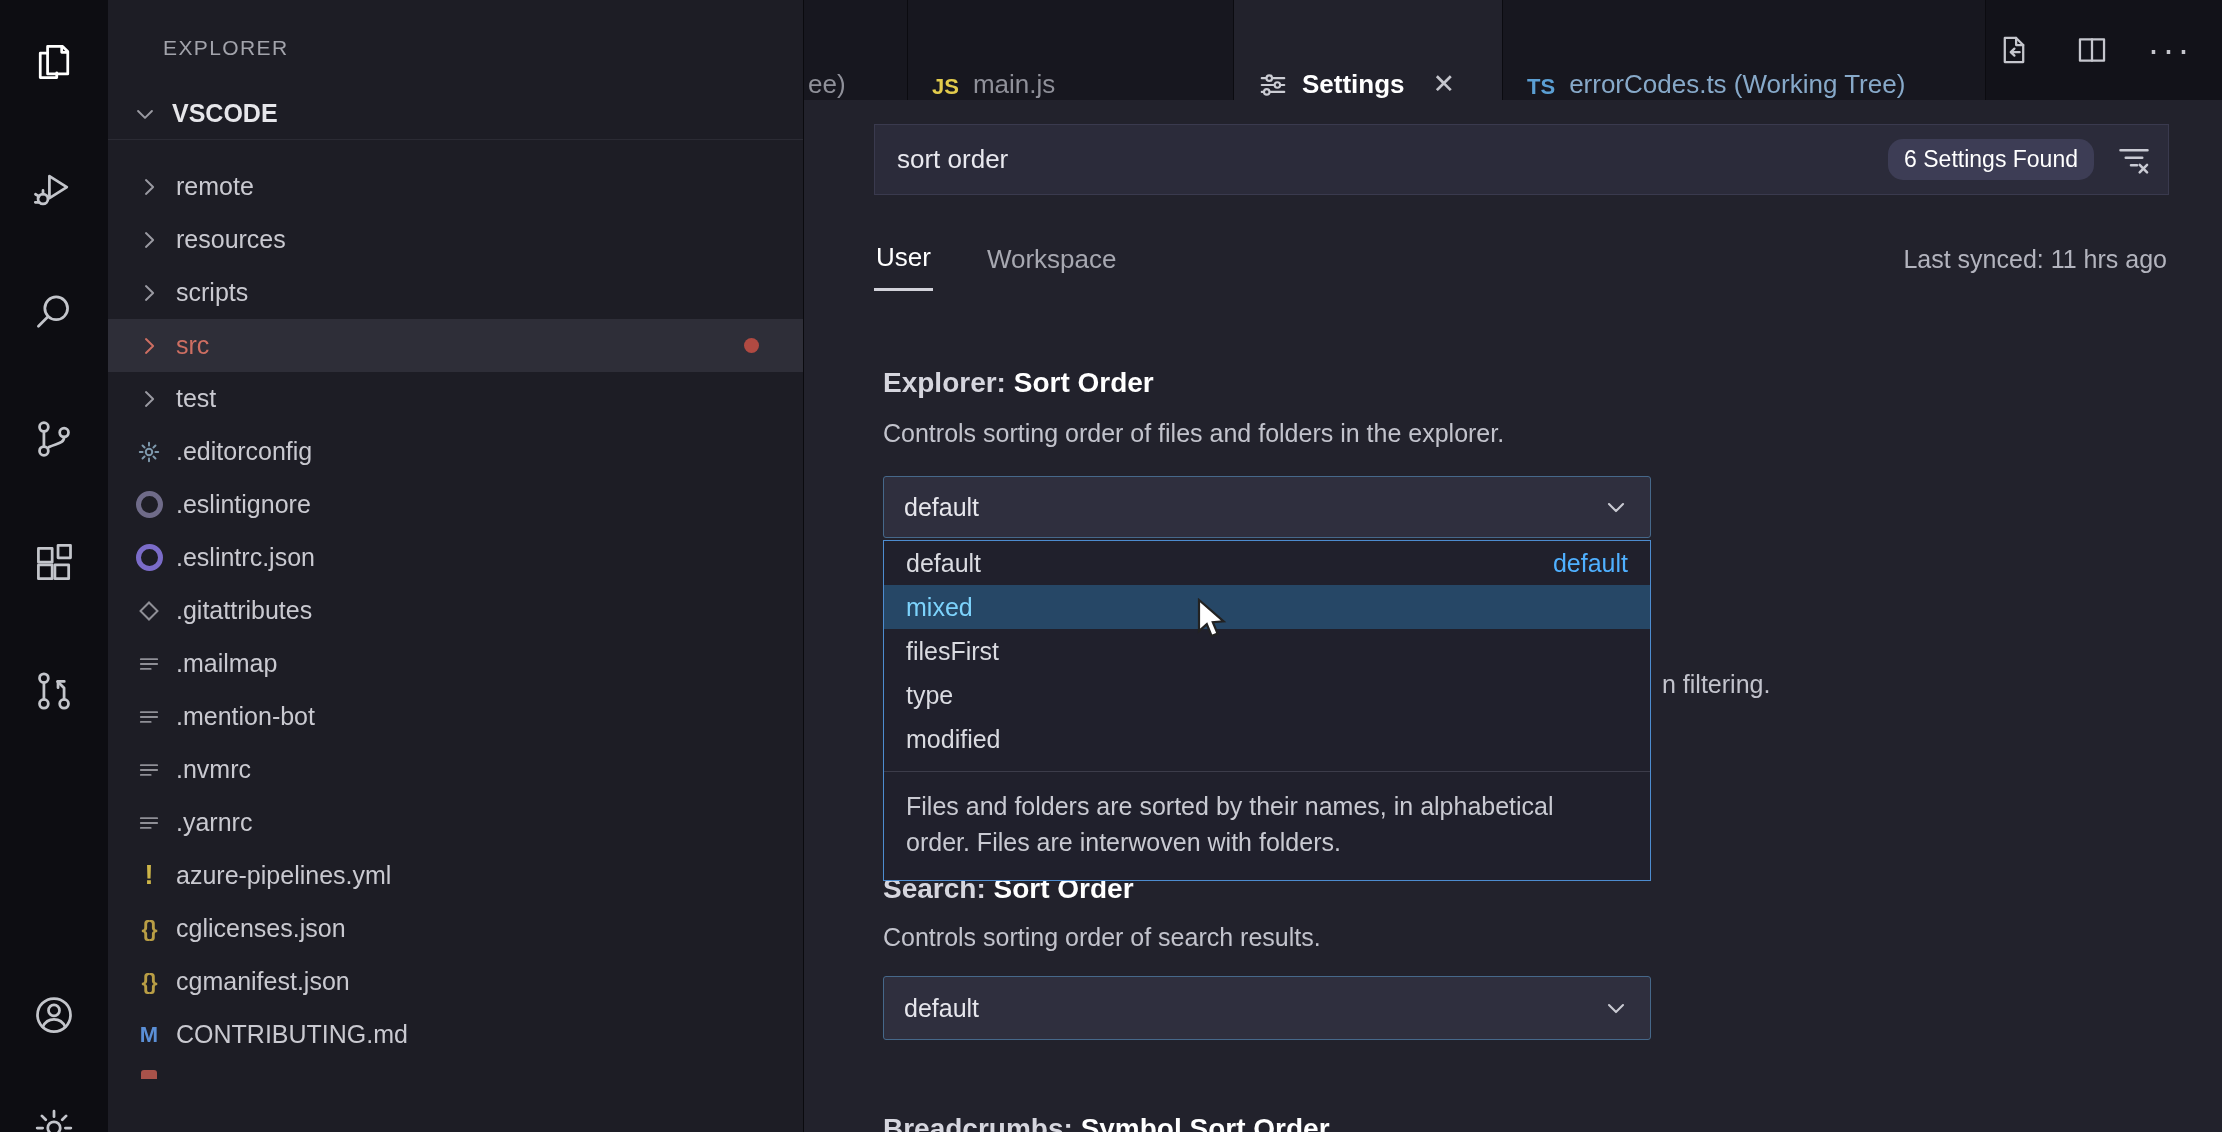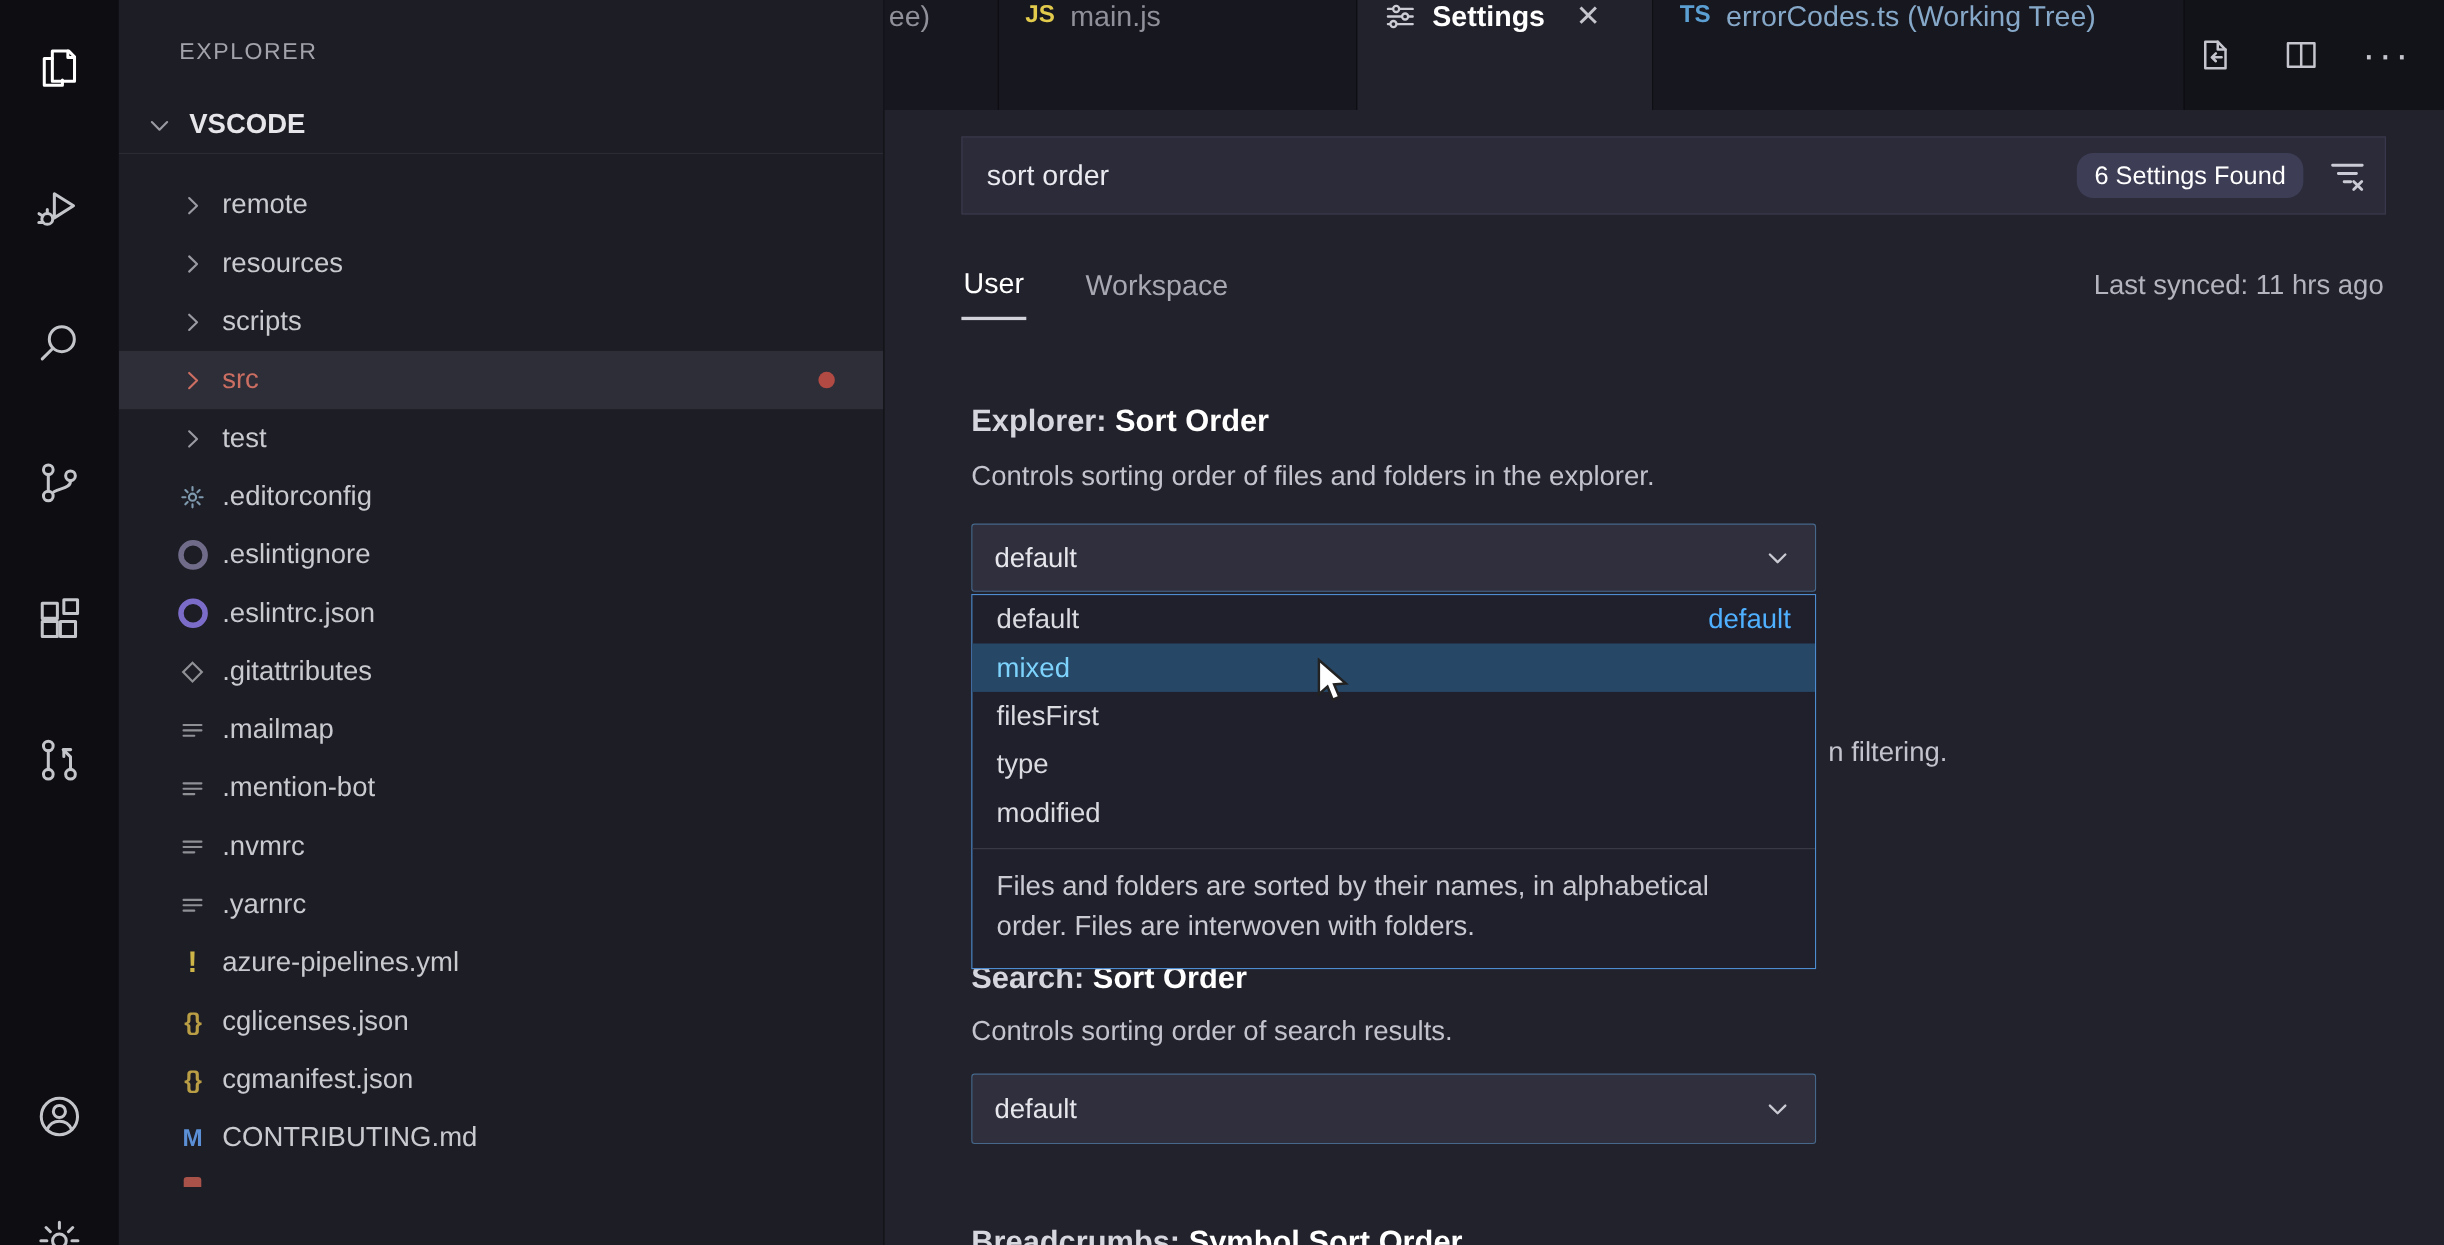--- a/index.html
+++ b/index.html
@@ -15,42 +15,42 @@
   .ab-icon svg{width:44px;height:44px;fill:none;stroke:currentColor;stroke-width:1.5;stroke-linecap:round;stroke-linejoin:round}
   .ab-icon.active{color:#ffffff}
 
   
   .sidebar{position:absolute;left:108px;top:0;width:695px;height:1132px;background:#1d1d25;z-index:5;overflow:hidden}
   .sidebar-title{position:absolute;left:55px;top:36px;font-size:21px;letter-spacing:1.4px;color:#a2a3ab}
   .root-row{position:absolute;left:0;top:88px;width:695px;height:52px;display:flex;align-items:center;
     border-bottom:1px solid #2b2b34;font-weight:bold;color:#e6e6ea;font-size:25px;box-sizing:border-box;cursor:pointer}
   .root-row .slot{margin-left:22px}
   .tree{position:absolute;left:0;top:160px;width:695px}
-  .trow{height:53px;display:flex;align-items:center;padding-left:52px;font-size:25px;color:#c9c9d0;position:relative;cursor:pointer;box-sizing:border-box}
+  .trow{height:53px;display:flex;align-items:center;padding-left:26px;font-size:25px;color:#c9c9d0;position:relative;cursor:pointer;box-sizing:border-box}
   .slot{width:30px;height:30px;display:flex;align-items:center;justify-content:center;margin-right:12px;flex:none;color:#9a9aa2}
   .slot svg{width:26px;height:26px;fill:none;stroke:currentColor;stroke-width:1.8;stroke-linecap:round;stroke-linejoin:round}
   .trow.selected{background:#2e2e38;color:#cd6e62}
   .trow.selected .slot{color:#cd6e62}
   .dot{position:absolute;left:636px;top:19px;width:15px;height:15px;border-radius:50%;background:#b04a42}
   .slot.icon-gear{color:#7f9aae}
   .donut{width:17px;height:17px;border-radius:50%;border:5px solid #7b6cc9;box-sizing:content-box}
   .donut.muted{border-color:#857fa2;opacity:.8}
   .diamond{width:14px;height:14px;border:2.5px solid #8f8f96;transform:rotate(45deg);box-sizing:border-box}
   .slot.icon-lines{color:#8f8f96}
   .glyph{font-weight:bold}
   .glyph.exclaim{color:#cdb548;font-size:27px}
   .glyph.braces{color:#b99e45;font-size:22px;letter-spacing:-1px}
   .glyph.md{color:#5b8fd6;font-size:22px}
   .trow.partial{height:18px;overflow:hidden;align-items:flex-start}
   .partial-glyph{width:16px;height:16px;background:#a8524a;border-radius:3px;margin-top:4px}
 
   
   .editor{position:absolute;left:803px;top:0;width:1419px;height:1132px;background:#22222c;border-left:1px solid #0a0a0e;box-sizing:border-box}
   .tabbar{position:absolute;left:0;top:0;width:1418px;height:100px;background:#121219;display:flex;align-items:stretch}
-  .tab{display:flex;align-items:flex-start;font-size:26px;color:#8f9099;background:#17171f;border-right:1px solid #0b0b10;padding:0 24px;box-sizing:border-box;flex:none;white-space:nowrap;cursor:pointer}
+  .tab{display:flex;align-items:flex-end;font-size:26px;color:#8f9099;background:#17171f;border-right:1px solid #0b0b10;padding:0 24px;box-sizing:border-box;flex:none;white-space:nowrap;cursor:pointer}
   .tab.partial{width:104px;padding:0 0 0 4px;overflow:hidden}
   .tab.mainjs{width:326px}
   .tab.settings-tab{width:269px}
   .tab.active{background:#22222c;color:#ffffff;font-weight:600}
   .tab.errorcodes{width:483px;color:#87a9c9}
   .ticon{font-weight:bold;font-size:22px;margin-right:14px}
   .ticon.js{color:#e2cb4c}
   .ticon.ts{color:#5b9fd3}
   .tab .sliders{width:30px;height:30px;margin-right:14px;color:#cccdd4;flex:none}
   .tab .sliders svg{width:30px;height:30px;fill:none;stroke:currentColor;stroke-width:1.7;stroke-linecap:round}

